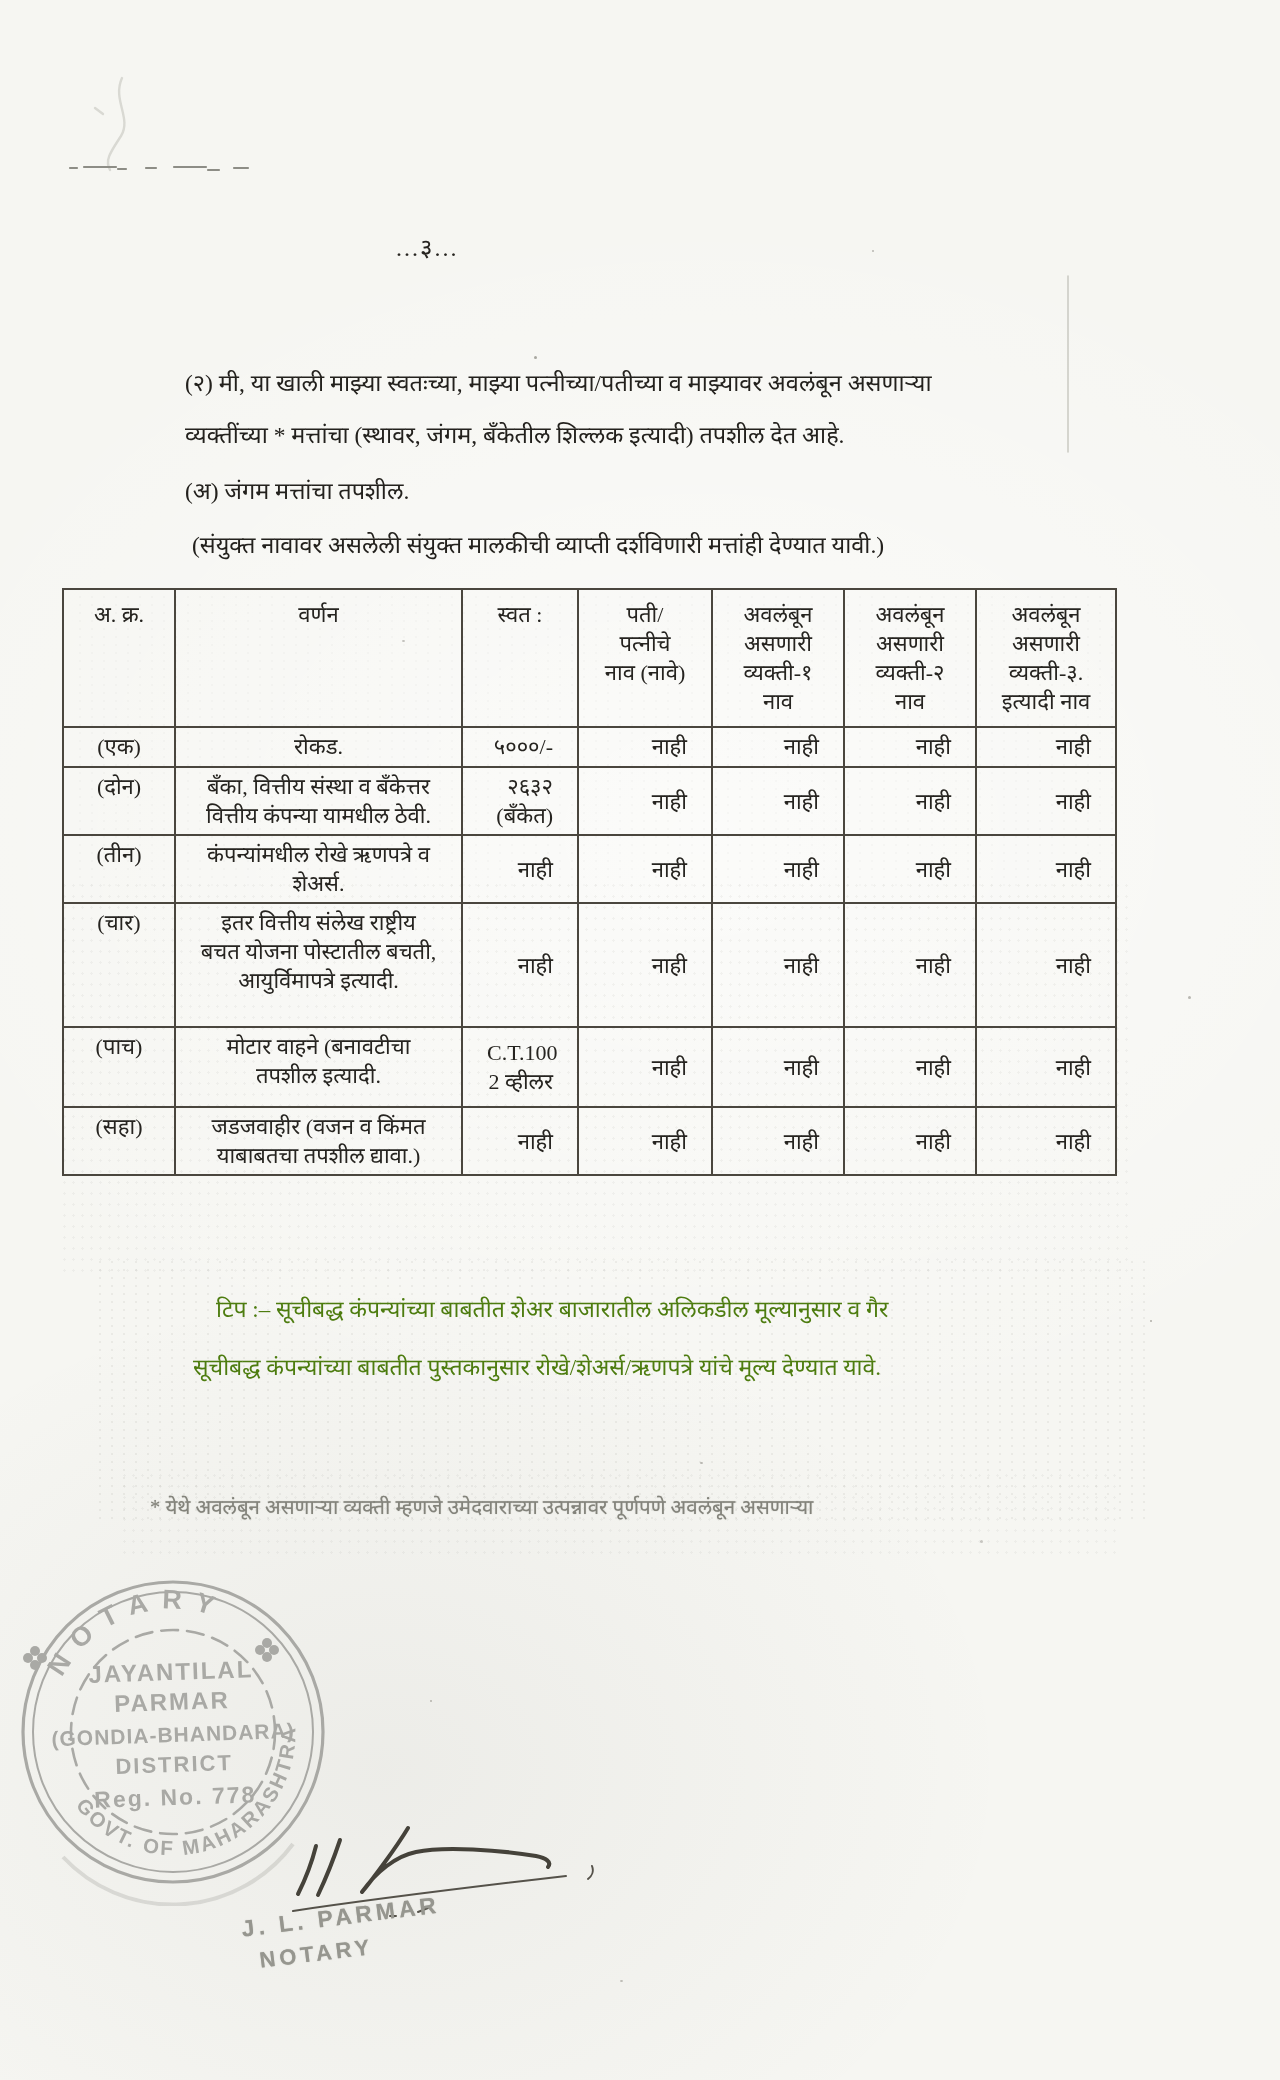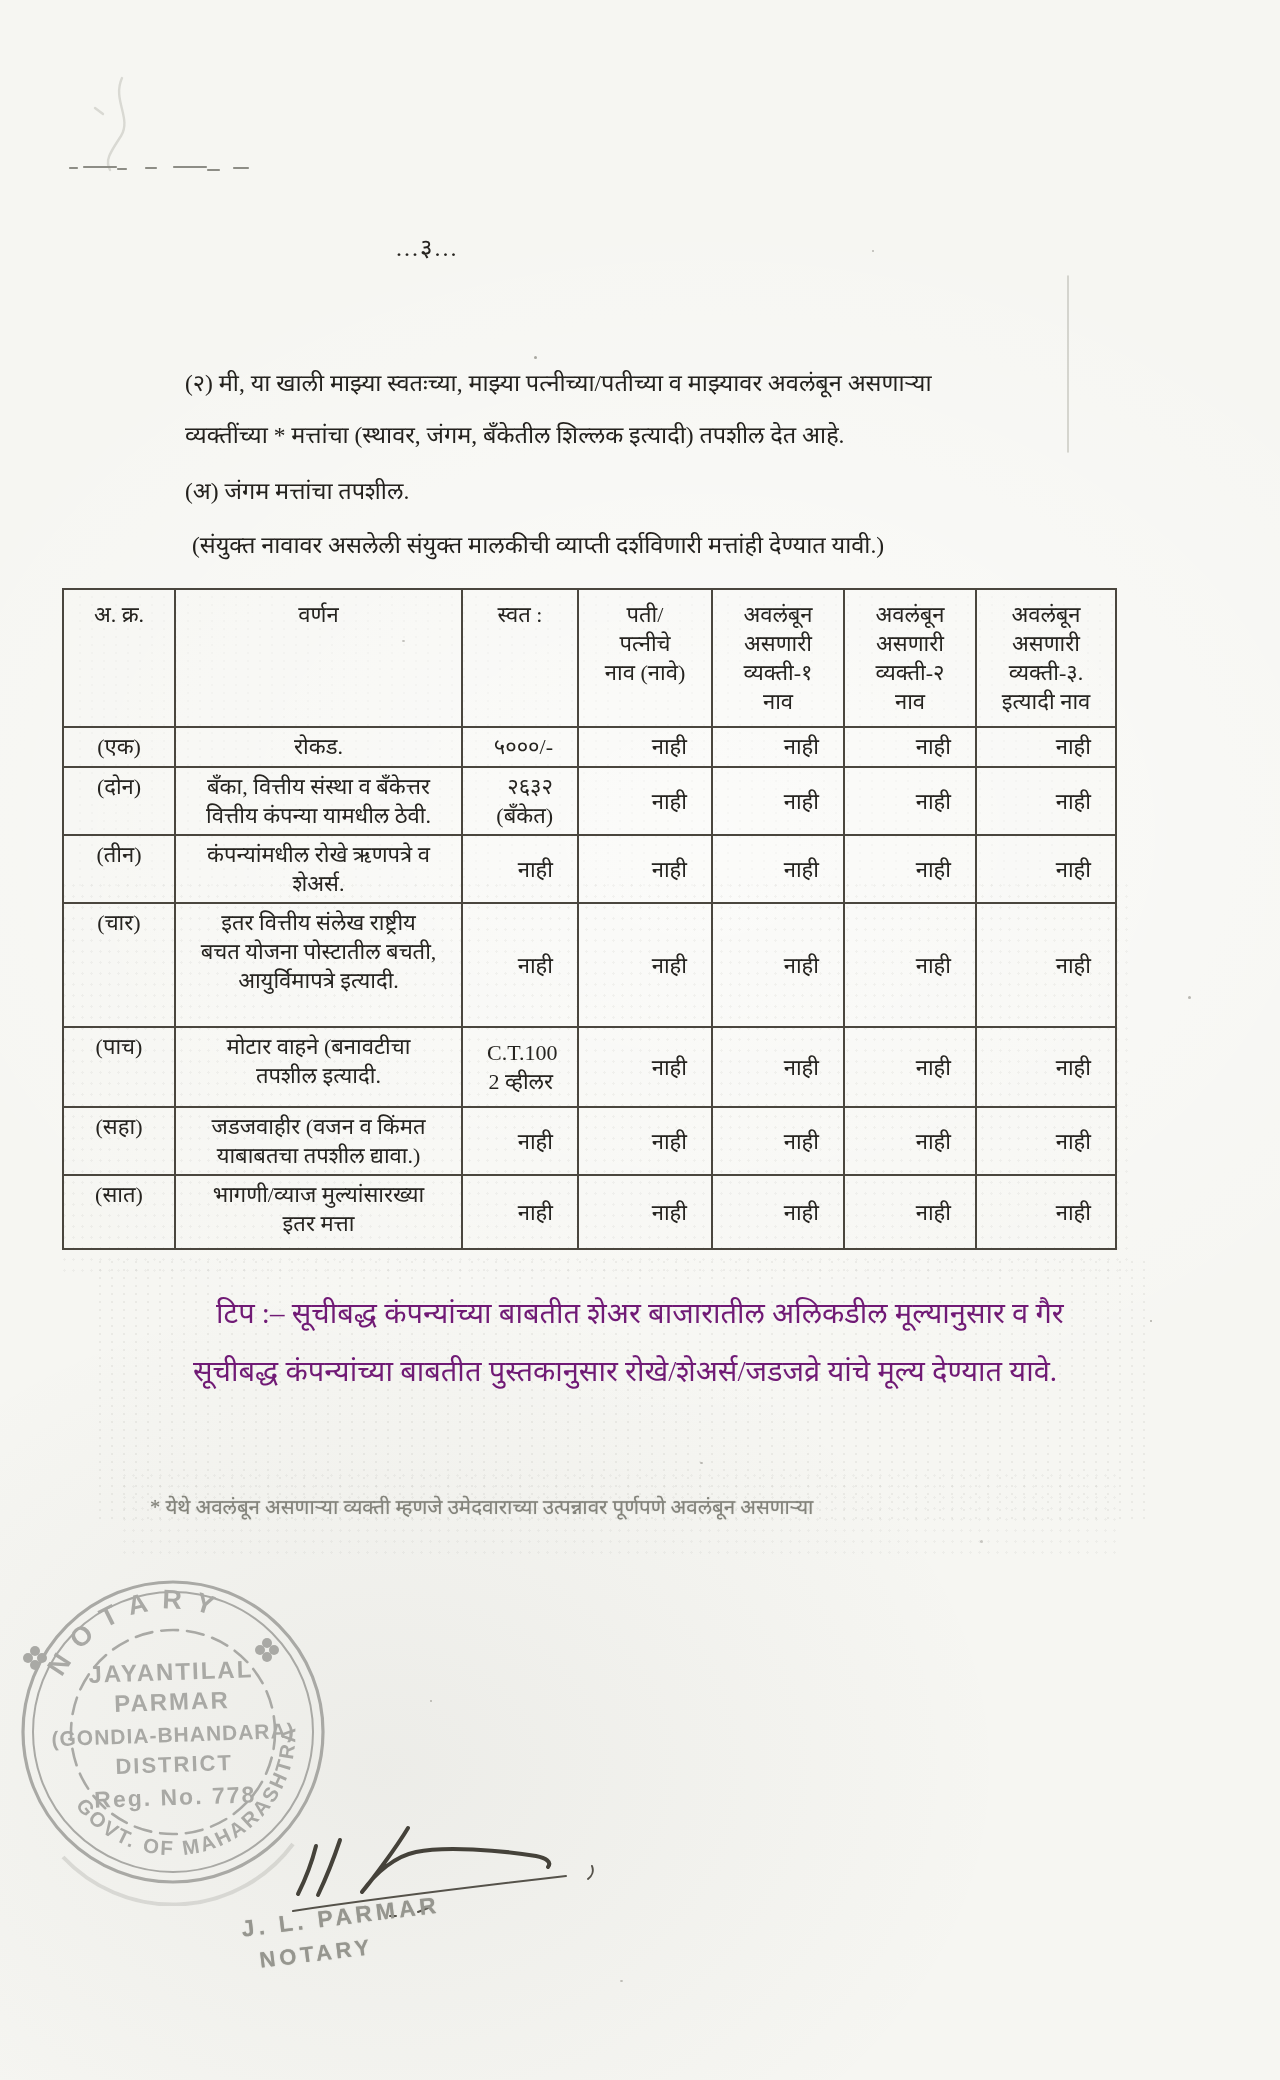--- a/index.html
+++ b/index.html
@@ -24,21 +24,21 @@
   .marathi{font-family:"Liberation Serif","DejaVu Serif",serif;color:var(--color-ink);}
   .noise{
     background-image:radial-gradient(circle, rgba(40,38,30,.20) 1px, transparent 1.4px);
     background-size:9px 11px;pointer-events:none;
   }
   .noise.n2{background-size:12px 8px;background-position:4px 3px;}
 
   
   .pagenum{font-size:24px;letter-spacing:2px;}
   .bodyline{font-size:23.5px;color:#23211d;}
-  .noteline{font-size:29px;color:#701a75;}
+  .noteline{font-size:23px;color:#4d7c0f;}
   .footnote{font-size:20.5px;color:#83837b;text-shadow:0 0 1px rgba(130,130,120,.5);}
 
   
   table.assets{
     border-collapse:collapse;table-layout:fixed;
     width:1053px;font-size:22px;line-height:1.32;
   }
   table.assets th, table.assets td{
     border:2px solid var(--color-border);
     padding:4px 24px;color:#262420;font-weight:normal;
@@ -168,34 +168,25 @@
   </tr>
   <tr class="r5">
     <td class="c0 pre">(सहा)</td>
     <td class="c1 pre">जडजवाहीर (वजन व किंमत याबाबतचा तपशील द्यावा.)</td>
     <td class="c2 pre">नाही</td>
     <td class="c3 pre">नाही</td>
     <td class="c4 pre">नाही</td>
     <td class="c5 pre">नाही</td>
     <td class="c6 pre">नाही</td>
   </tr>
-  <tr class="r6">
-    <td class="c0 pre">(सात)</td>
-    <td class="c1 pre">भागणी/व्याज मुल्यांसारख्या इतर मत्ता</td>
-    <td class="c2 pre">नाही</td>
-    <td class="c3 pre">नाही</td>
-    <td class="c4 pre">नाही</td>
-    <td class="c5 pre">नाही</td>
-    <td class="c6 pre">नाही</td>
-  </tr>
 </tbody>
   </table>
 
 <div class="abs noteline marathi" style="left:216px;top:1292px;width:920px;">टिप :– सूचीबद्ध कंपन्यांच्या बाबतीत शेअर बाजारातील अलिकडील मूल्यानुसार व गैर</div>
-<div class="abs noteline marathi" style="left:193px;top:1350px;width:960px;">सूचीबद्ध कंपन्यांच्या बाबतीत पुस्तकानुसार रोखे/शेअर्स/जडजव्रे यांचे मूल्य देण्यात यावे.</div>
+<div class="abs noteline marathi" style="left:193px;top:1350px;width:960px;">सूचीबद्ध कंपन्यांच्या बाबतीत पुस्तकानुसार रोखे/शेअर्स/ऋणपत्रे यांचे मूल्य देण्यात यावे.</div>
 
 <div class="abs footnote marathi" style="left:150px;top:1492px;width:1000px;">* येथे अवलंबून असणाऱ्या व्यक्ती म्हणजे उमेदवाराच्या उत्पन्नावर पूर्णपणे अवलंबून असणाऱ्या</div>
 
 <svg class="stamp abs" style="left:8px;top:1562px;" width="336" height="344" viewBox="0 0 336 344">
   <circle class="ring" cx="165" cy="170" r="150" stroke-width="3.2"></circle>
   <circle class="ring" cx="165" cy="170" r="140" stroke-width="2"></circle>
   <circle class="scallop" cx="165" cy="170" r="102"></circle>
   <path class="ring ghost" d="M 55,295 A 150,150 0 0 0 285,282" stroke-width="4"></path>
   <g transform="rotate(-20 165 170)">
     <path id="arcTop" fill="none" d="M 50,128 A 122,122 0 0 1 280,128"></path>

